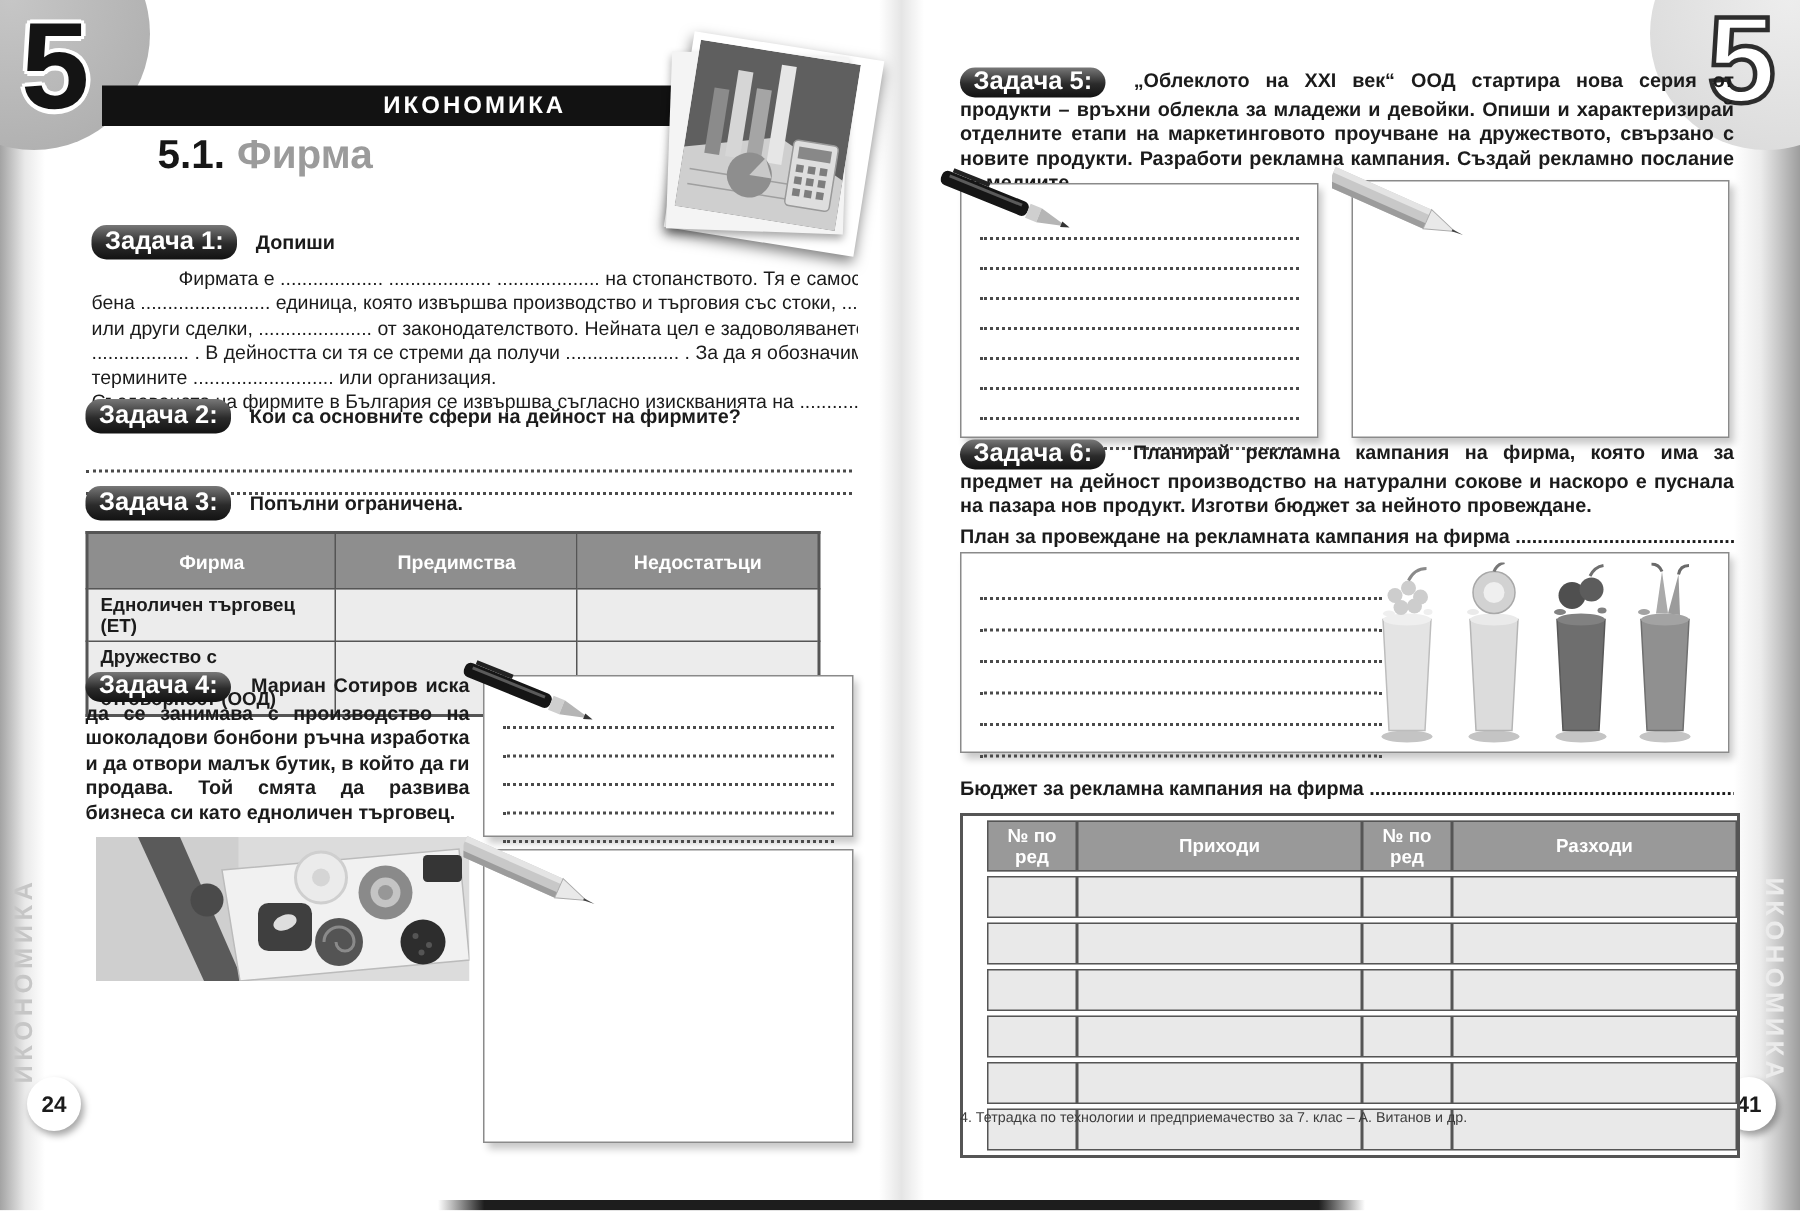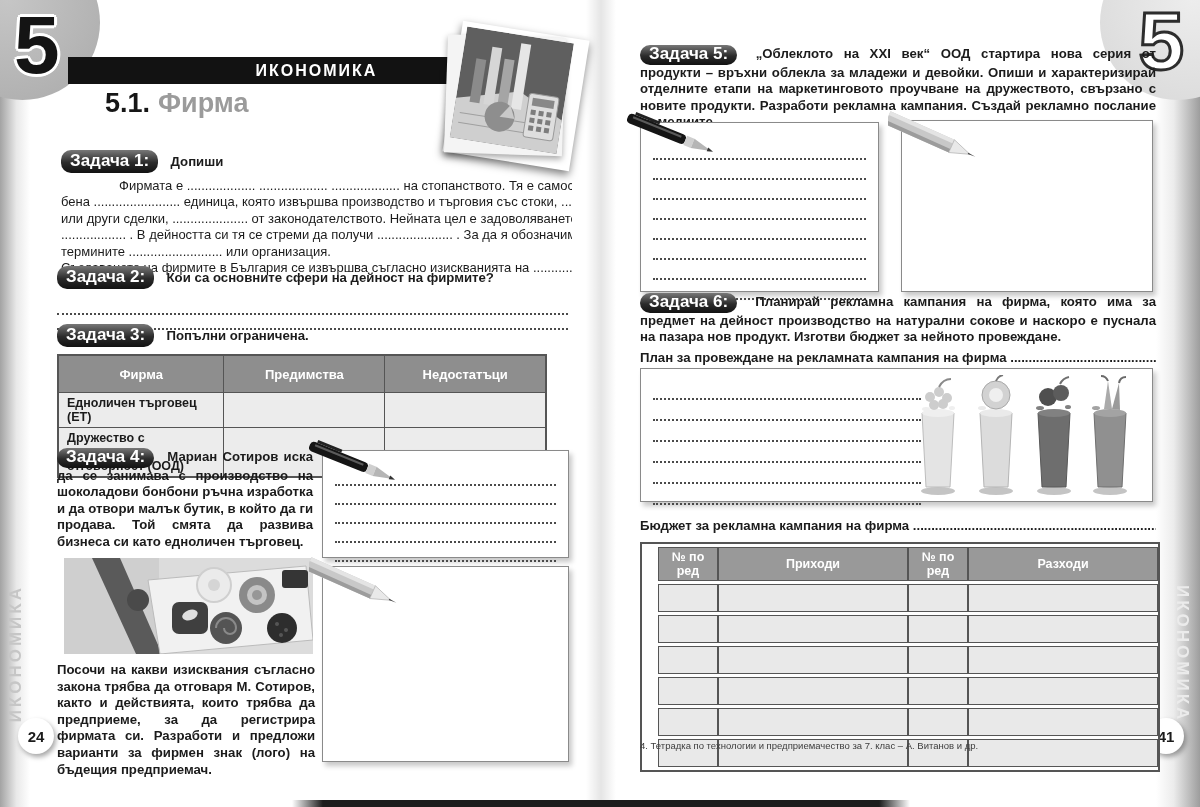--- a/index.html
+++ b/index.html
@@ -215,21 +215,20 @@
       <circle cx="162" cy="70" r="16" fill="#545454"></circle>
       <path d="M152 70 a10 10 0 0 1 20 0 a6 6 0 0 1 -12 0" fill="none" stroke="#8a8a8a" stroke-width="2"></path>
       <circle cx="218" cy="70" r="15" fill="#2d2d2d"></circle>
       <circle cx="213" cy="66" r="2" fill="#555"></circle>
         <circle cx="222" cy="72" r="2" fill="#555"></circle>
         <circle cx="217" cy="77" r="2" fill="#555"></circle>
       <rect x="218" y="12" width="26" height="18" rx="3" fill="#353535"></rect>
     </svg>
   </div>
 
-  <div class="abs task-par" style="left:57px;top:662px;width:258px;">Посочи на какви изисквания съгласно закона трябва да отговаря М. Сотиров, както и действията, които трябва да предприеме, за да регистрира фирмата си. Разработи и предложи варианти за фирмен знак (лого) на бъдещия предприемач.</div>
 
   <div class="wbox" style="left:322px;top:566px;width:245px;height:194px;">
     <svg class="pencil" width="104" height="58" viewBox="0 0 104 58">
       <g transform="rotate(24 10 10)">
         <rect x="0" y="6" width="70" height="14" fill="#c8c8c8"></rect>
         <rect x="0" y="6" width="70" height="4" fill="#e4e4e4"></rect>
         <rect x="0" y="16" width="70" height="4" fill="#9c9c9c"></rect>
         <polygon points="70,6 90,13 70,20" fill="#e9e9e9" stroke="#aaa" stroke-width="0.6"></polygon>
         <polygon points="88,12.3 96,13 88,13.7" fill="#444"></polygon>
       </g>

